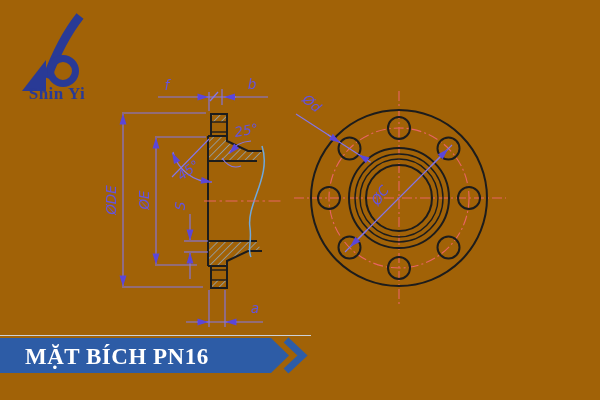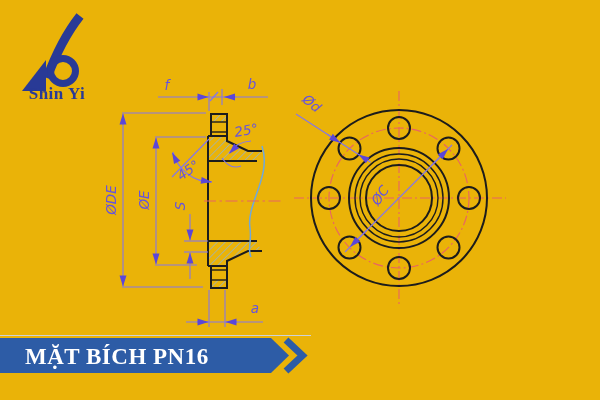--- a/index.html
+++ b/index.html
@@ -1,16 +1,16 @@
 <!DOCTYPE html>
 <html><head>
 <meta charset="utf-8">
 <style>
   html,body{margin:0;padding:0;background:#f3f4f6;}
-  .stage{position:relative;width:600px;height:400px;background:#eab308;overflow:hidden;
+  .stage{position:relative;width:600px;height:400px;background:#a16207;overflow:hidden;
          font-family:"Liberation Sans", sans-serif;}
   svg{display:block;}
   
   .bl  {stroke:#1c1c1c;stroke-width:2;fill:none;}
   .bl1 {stroke:#1c1c1c;stroke-width:1.4;fill:none;}
   .dim {stroke:#8476ea;stroke-width:1.1;fill:none;}
   .dim2{stroke:#8476ea;stroke-width:1.3;fill:none;}
   .red {stroke:#e86464;stroke-width:1.2;fill:none;stroke-dasharray:12 3.5 2.5 3.5;}
   .redc{stroke:#e86464;stroke-width:1.1;fill:none;stroke-dasharray:10 3 2 3;}
   .brk {stroke:#6fa8dc;stroke-width:1.5;fill:none;}

